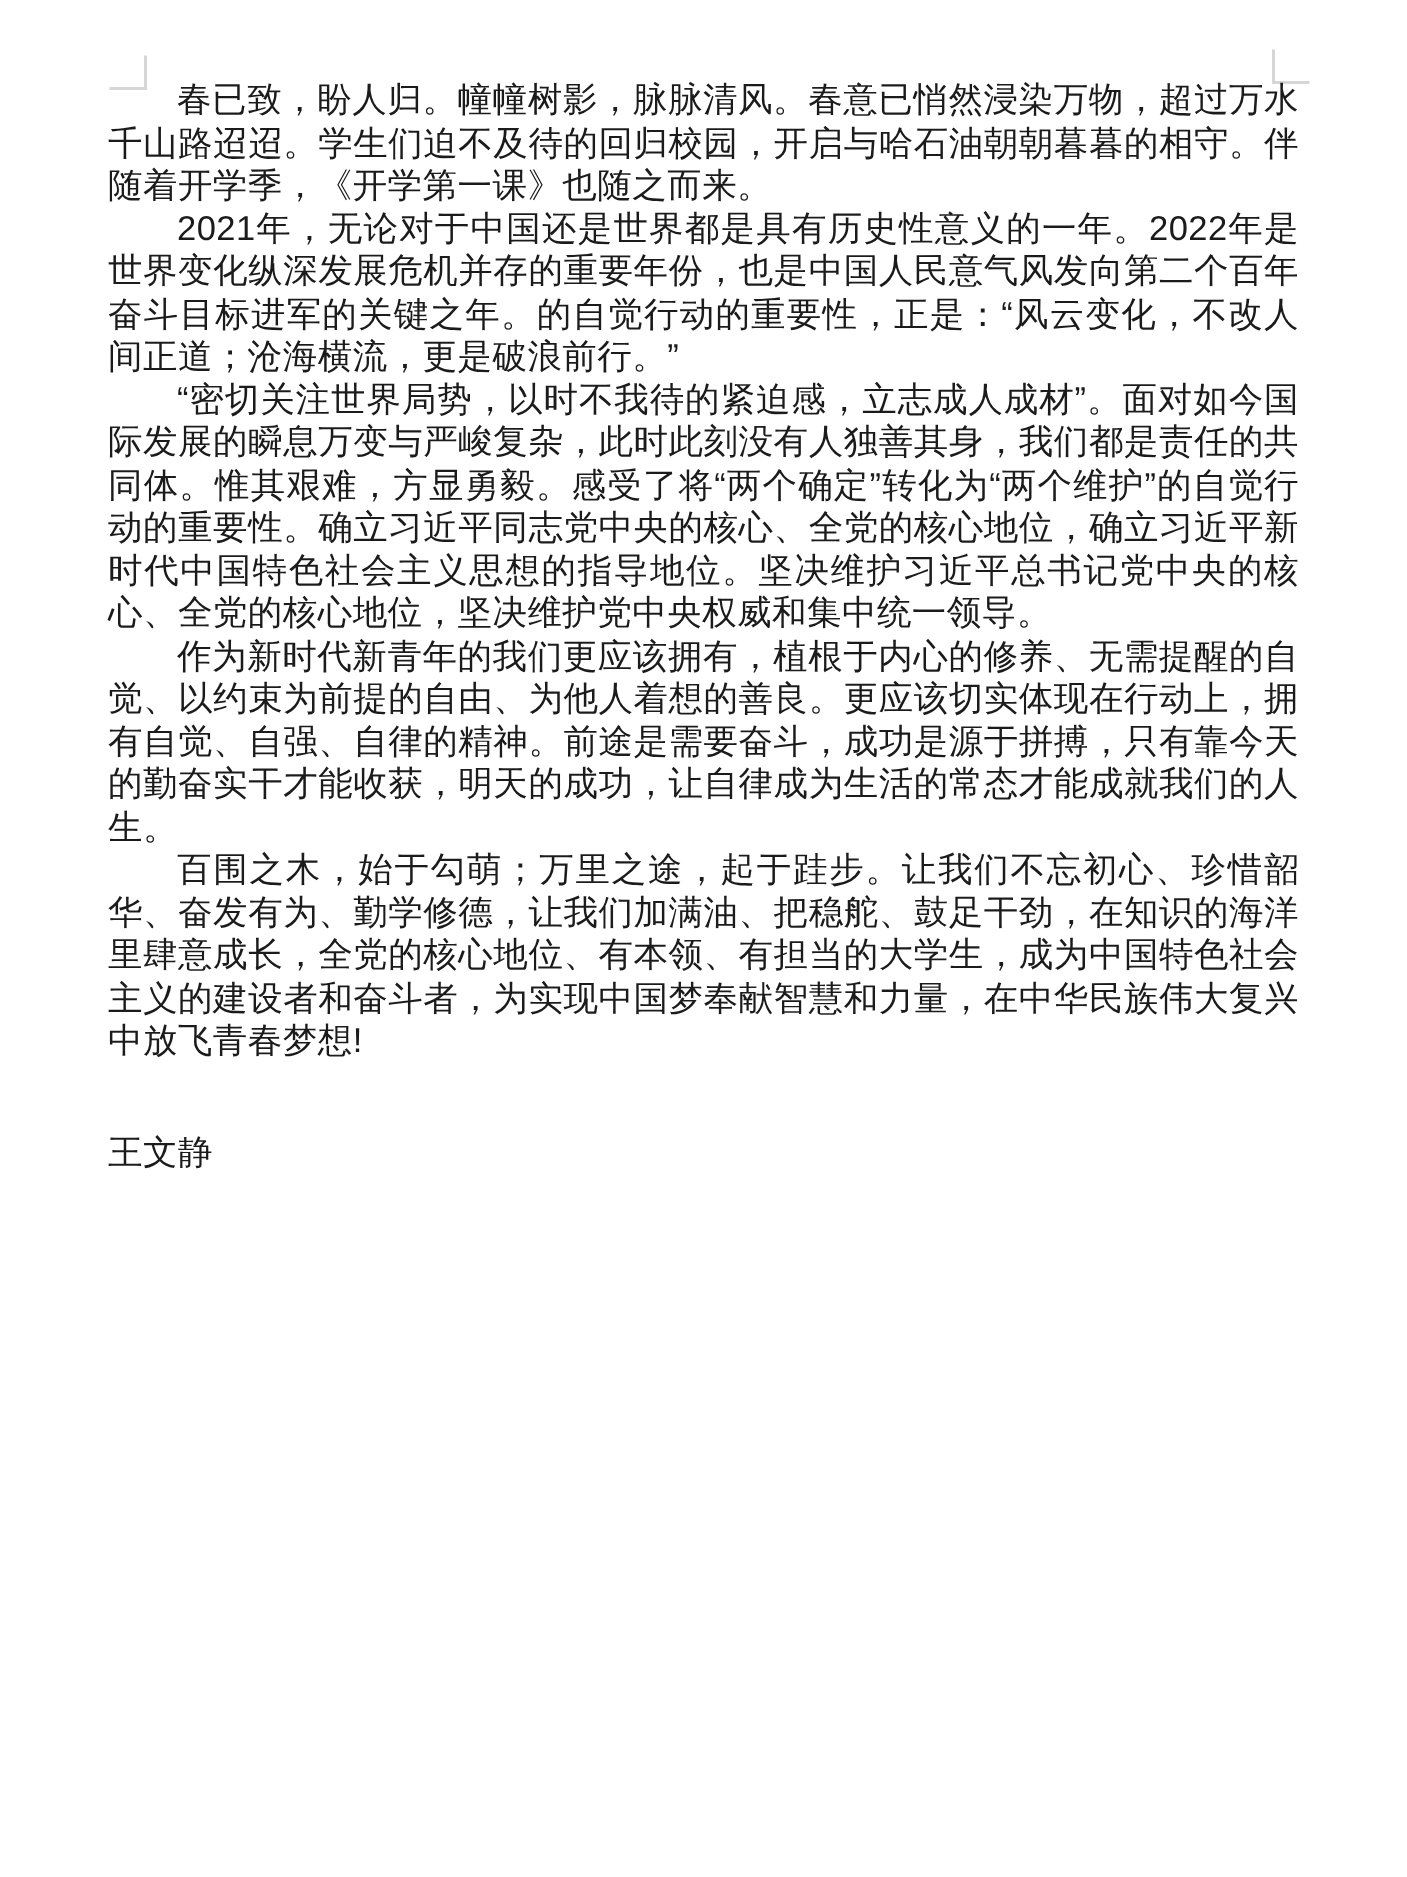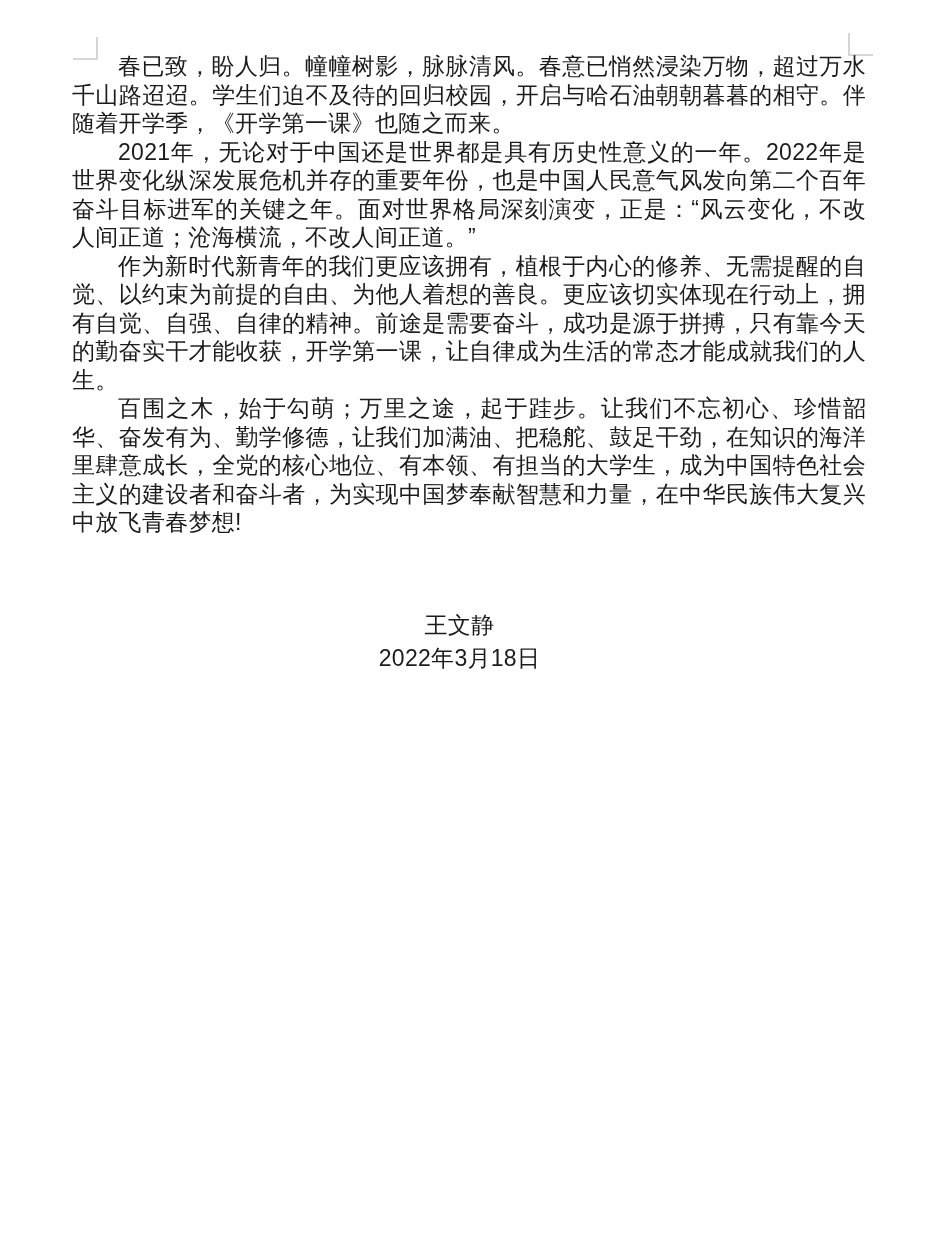--- a/index.html
+++ b/index.html
@@ -46,43 +46,43 @@
     text-align: justify;
     text-justify: inter-ideograph;
     letter-spacing: 0.3px;
   }
   .content p {
     margin: 0;
     padding: 0;
     text-indent: 2em;
   }
   .signature {
-    margin-top: 72px;
+    margin-top: 44px;
     padding-right: 19px;
-    text-align: center;
+    text-align: left;
     line-height: 33px;
   }
   .signature .sig-name,
   .signature .sig-date {
     text-indent: 0;
   }
 </style>
 </head>
 <body>
 
 <div class="page">
 
   <div class="corner-mark tl"></div>
   <div class="corner-mark tr"></div>
 
   <div class="content">
     <p>春已致，盼人归。幢幢树影，脉脉清风。春意已悄然浸染万物，超过万水千山路迢迢。学生们迫不及待的回归校园，开启与哈石油朝朝暮暮的相守。伴随着开学季，《开学第一课》也随之而来。</p>
-    <p>2021年，无论对于中国还是世界都是具有历史性意义的一年。2022年是世界变化纵深发展危机并存的重要年份，也是中国人民意气风发向第二个百年奋斗目标进军的关键之年。面对世界格局深刻演变，正是：“风云变化，不改人间正道；沧海横流，不改人间正道。”</p>
-    <p>作为新时代新青年的我们更应该拥有，植根于内心的修养、无需提醒的自觉、以约束为前提的自由、为他人着想的善良。更应该切实体现在行动上，拥有自觉、自强、自律的精神。前途是需要奋斗，成功是源于拼搏，只有靠今天的勤奋实干才能收获，开学第一课，让自律成为生活的常态才能成就我们的人生。</p>
+    <p>2021年，无论对于中国还是世界都是具有历史性意义的一年。2022年是世界变化纵深发展危机并存的重要年份，也是中国人民意气风发向第二个百年奋斗目标进军的关键之年。的自觉行动的重要性，正是：“风云变化，不改人间正道；沧海横流，更是破浪前行。”</p>
+    <p>“密切关注世界局势，以时不我待的紧迫感，立志成人成材”。面对如今国际发展的瞬息万变与严峻复杂，此时此刻没有人独善其身，我们都是责任的共同体。惟其艰难，方显勇毅。感受了将“两个确定”转化为“两个维护”的自觉行动的重要性。确立习近平同志党中央的核心、全党的核心地位，确立习近平新时代中国特色社会主义思想的指导地位。坚决维护习近平总书记党中央的核心、全党的核心地位，坚决维护党中央权威和集中统一领导。</p>
+    <p>作为新时代新青年的我们更应该拥有，植根于内心的修养、无需提醒的自觉、以约束为前提的自由、为他人着想的善良。更应该切实体现在行动上，拥有自觉、自强、自律的精神。前途是需要奋斗，成功是源于拼搏，只有靠今天的勤奋实干才能收获，明天的成功，让自律成为生活的常态才能成就我们的人生。</p>
     <p>百围之木，始于勾萌；万里之途，起于跬步。让我们不忘初心、珍惜韶华、奋发有为、勤学修德，让我们加满油、把稳舵、鼓足干劲，在知识的海洋里肆意成长，全党的核心地位、有本领、有担当的大学生，成为中国特色社会主义的建设者和奋斗者，为实现中国梦奉献智慧和力量，在中华民族伟大复兴中放飞青春梦想!</p>
 
     <div class="signature">
       <div class="sig-name">王文静</div>
-      <div class="sig-date">2022年3月18日</div>
     </div>
   </div>
 
 </div>
 
 </body></html>

